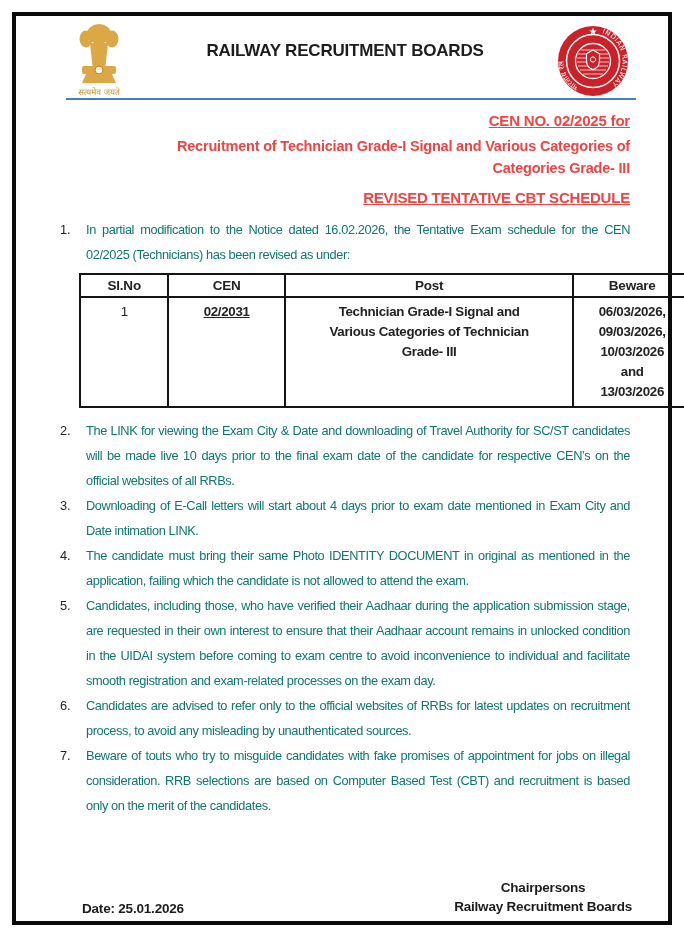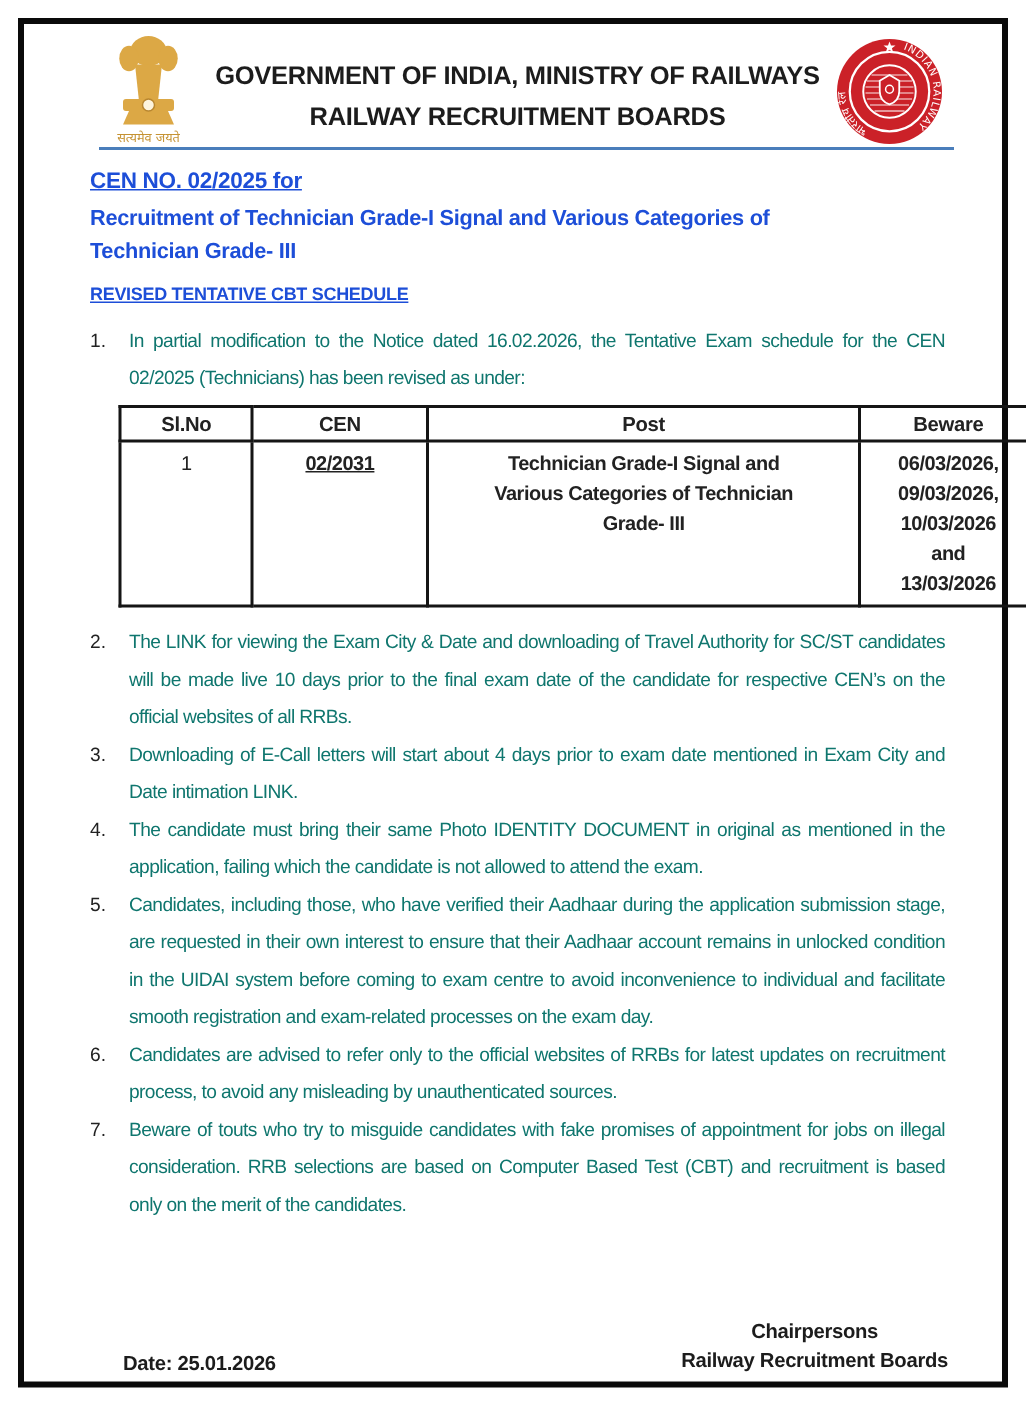--- a/index.html
+++ b/index.html
@@ -15,24 +15,24 @@
   
   .doc-header { display:flex; align-items:flex-start; }
   .emblem { flex:none; margin-left:4px; }
   .rail-logo { flex:none; margin-top:2px; }
   .header-titles {
     flex:1; text-align:center; font-weight:bold; font-size:17px;
     line-height:27px; padding-top:15px; color:#1c1c1c; letter-spacing:-0.2px;
   }
   .header-rule { border:0; border-top:2px solid #4a7ebb; margin:0 -6px 12px 6px; }
   
-  .title-block { text-align:left; color:#1d4ed8; }
+  .title-block { text-align:right; color:#ef4444; }
   .cen-title { font-size:15px; font-weight:bold; text-decoration:underline; margin-bottom:6px; letter-spacing:-0.2px; }
   .recruit-line { font-size:14.5px; font-weight:bold; line-height:22px; letter-spacing:-0.2px; }
-  .schedule-heading { font-size:12px; font-weight:bold; text-decoration:underline; margin-top:10px; margin-bottom:11px; letter-spacing:-0.2px; }
+  .schedule-heading { font-size:15px; font-weight:bold; text-decoration:underline; margin-top:10px; margin-bottom:11px; letter-spacing:-0.2px; }
   
   .item { display:flex; }
   .item-num { width:26px; flex:none; font-size:12.8px; line-height:25px; }
   .item-text {
     flex:1; font-size:12.8px; line-height:25px; text-align:justify;
     letter-spacing:-0.4px; color:#0f766e;
   }
   
   table.schedule {
     border-collapse:collapse; width:613px; margin:6px 0 10px 19px;
@@ -69,21 +69,20 @@
         <ellipse cx="48" cy="17" rx="6.5" ry="8.5"></ellipse>
         <path d="M26 21 L44 21 L41.5 44 L28.5 44 Z"></path>
         <rect x="18" y="44" width="34" height="8" rx="2"></rect>
         <path d="M22 52 L48 52 L52 61 L18 61 Z"></path>
       </g>
       <circle cx="35" cy="48" r="4" fill="#fdf4dd" stroke="#b8862f" stroke-width="1"></circle>
       <text x="35" y="72.5" text-anchor="middle" font-size="8.5" fill="#c59232" font-family="'DejaVu Sans', sans-serif">सत्यमेव जयते</text>
     </svg>
 
     <div class="header-titles">
-      <div>GOVERNMENT OF INDIA, MINISTRY OF RAILWAYS</div>
       <div>RAILWAY RECRUITMENT BOARDS</div>
     </div>
 
     <svg class="rail-logo" width="74" height="74" viewBox="0 0 74 74">
       <circle cx="37" cy="37" r="35" fill="#cb2128"></circle>
       <circle cx="37" cy="37" r="26.5" fill="none" stroke="#fff" stroke-width="1.5"></circle>
       <circle cx="37" cy="37" r="17.5" fill="none" stroke="#fff" stroke-width="1.3"></circle>
       <defs>
         <path id="bandR" d="M37 7.5 A29.5 29.5 0 0 1 37 66.5"></path>
         <path id="bandL" d="M37 66.5 A29.5 29.5 0 0 1 37 7.5"></path>
@@ -107,21 +106,21 @@
       <path d="M37 26 l6.5 3.8 v7 c0 4.8 -3 7.6 -6.5 8.8 c-3.5 -1.2 -6.5 -4 -6.5 -8.8 v-7 z" fill="#cb2128" stroke="#ffffff" stroke-width="1.2"></path>
       <circle cx="37" cy="35.5" r="2.6" fill="none" stroke="#ffffff" stroke-width="1"></circle>
     </svg>
   </div>
 
   <hr class="header-rule">
 
   <div class="title-block">
     <div class="cen-title">CEN NO. 02/2025 for</div>
     <div class="recruit-line">Recruitment of Technician Grade-I Signal and Various Categories of</div>
-    <div class="recruit-line">Technician Grade- III</div>
+    <div class="recruit-line">Categories Grade- III</div>
     <div class="schedule-heading">REVISED TENTATIVE CBT SCHEDULE</div>
   </div>
 
   <div class="item">
     <span class="item-num">1.</span>
     <span class="item-text">In partial modification to the Notice dated 16.02.2026, the Tentative Exam schedule for the CEN 02/2025 (Technicians) has been revised as under:</span>
   </div>
 
   <table class="schedule">
     <colgroup>

